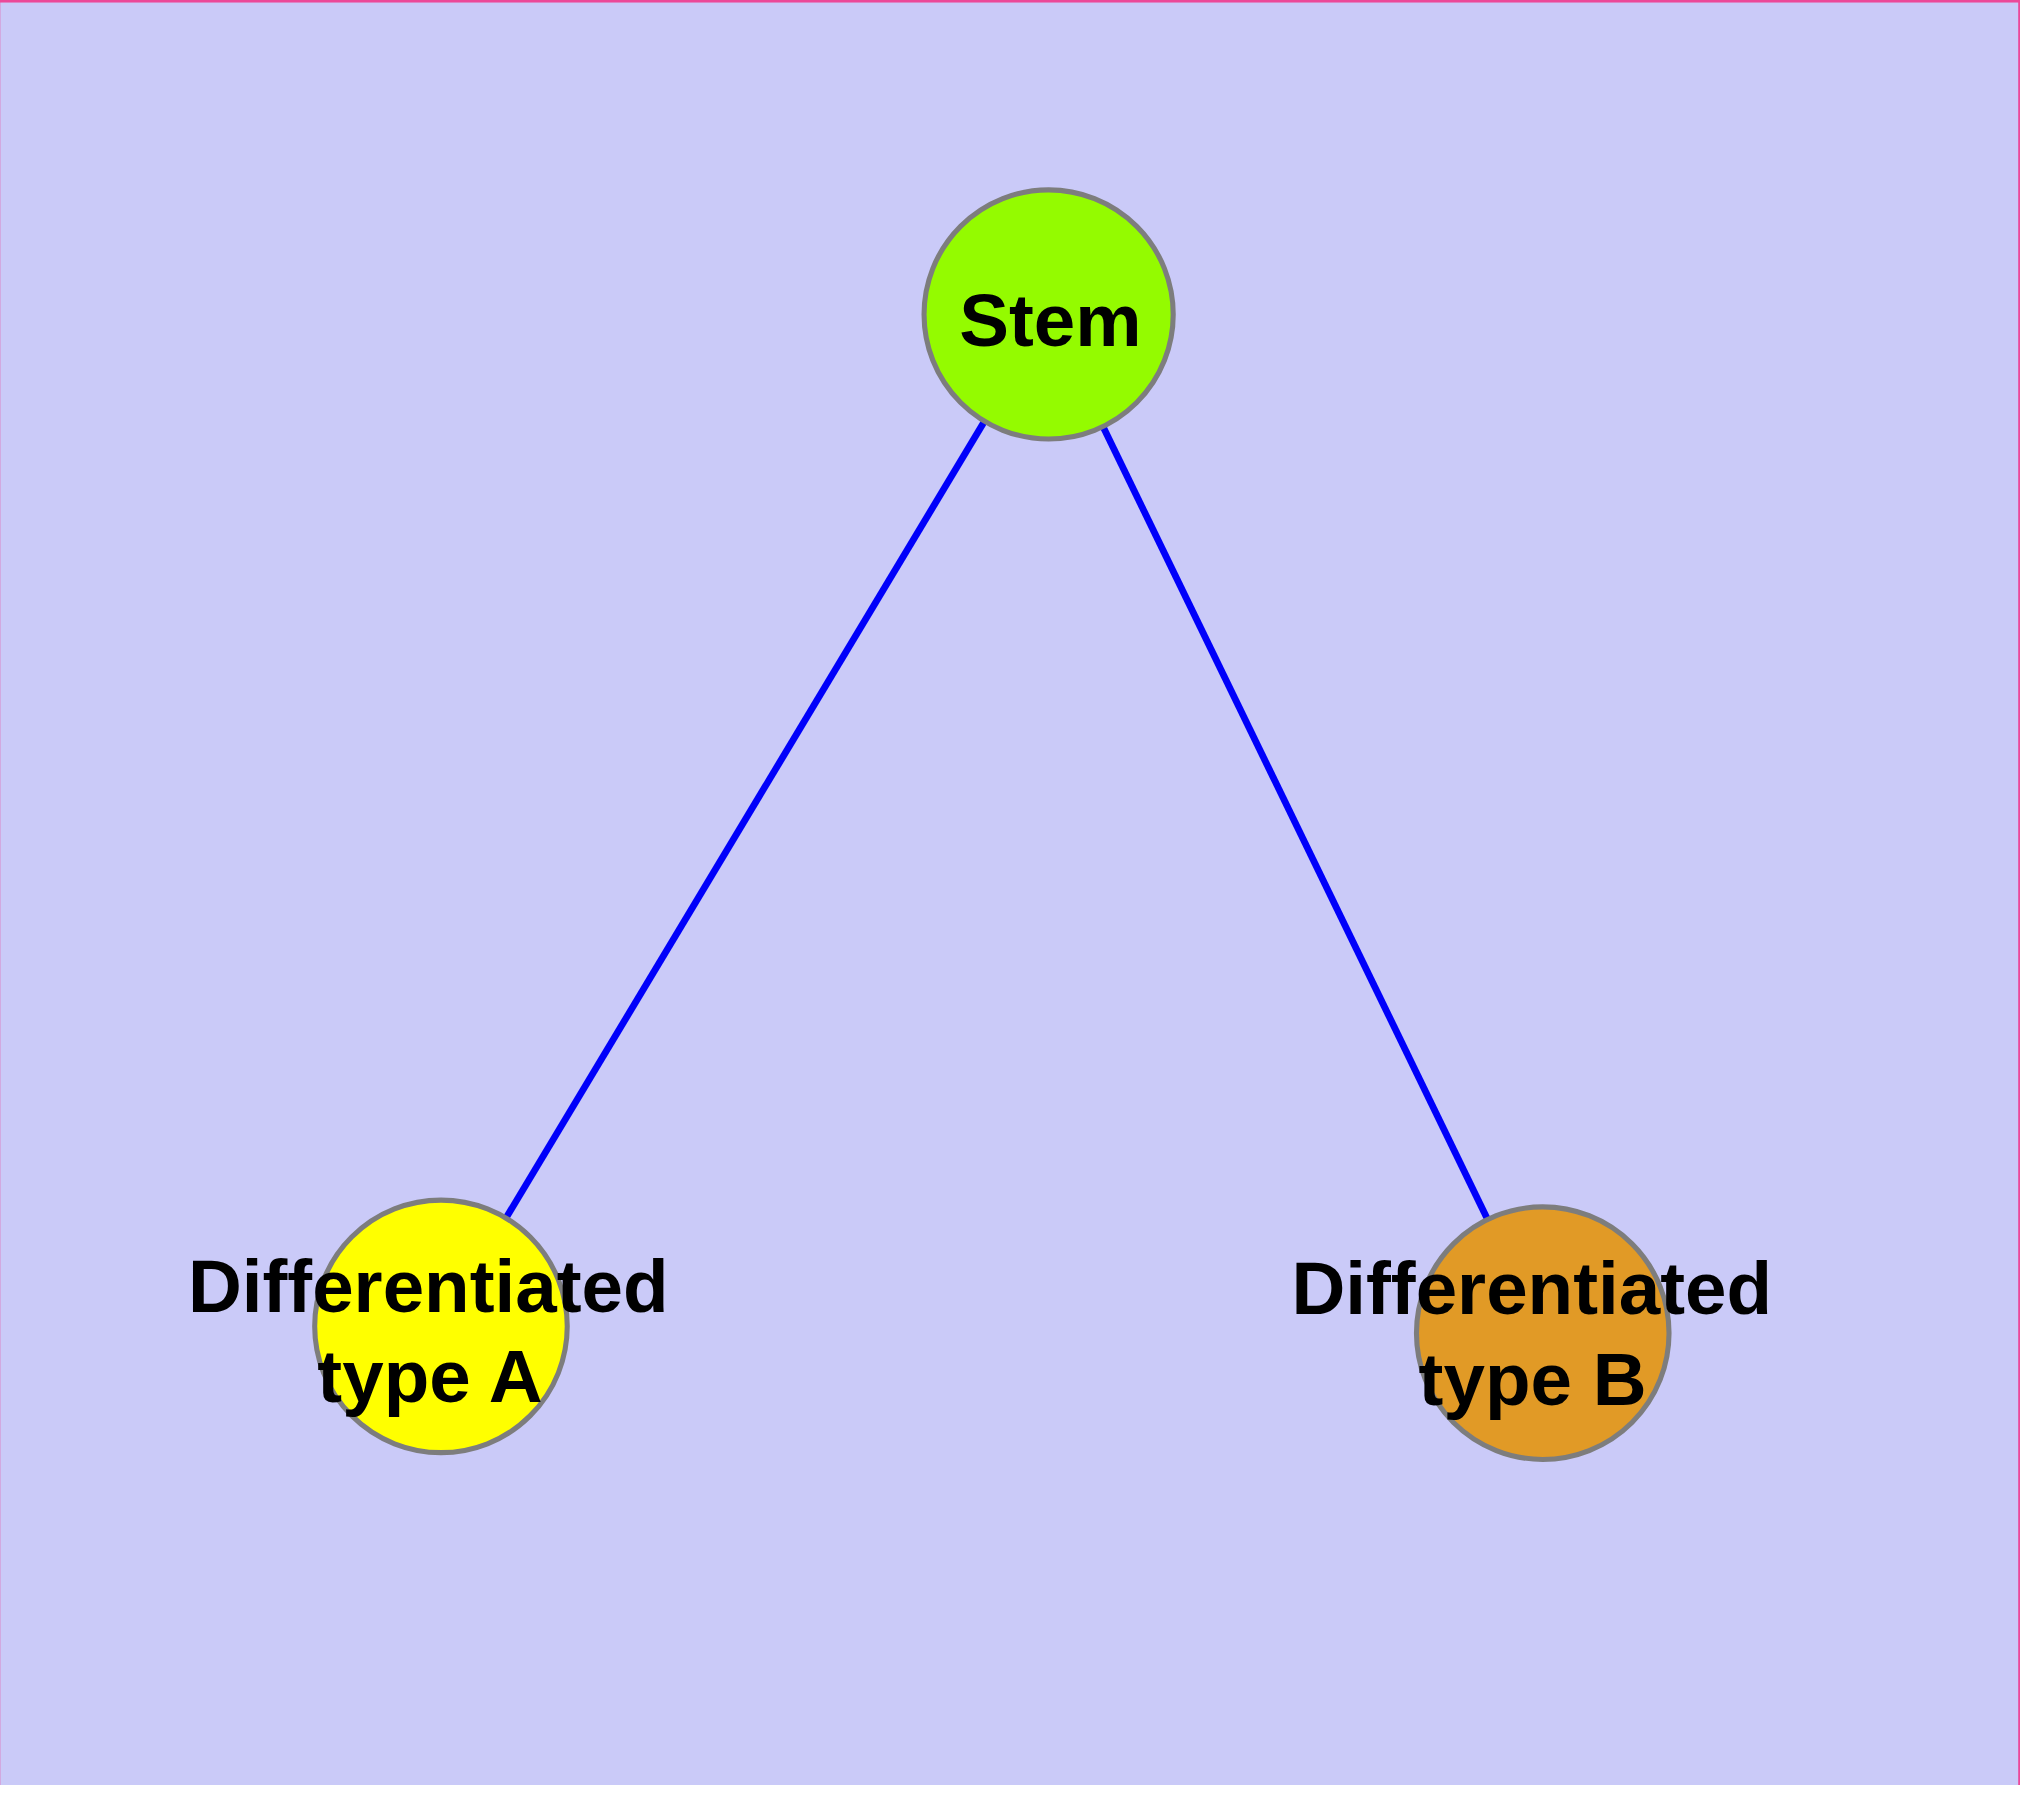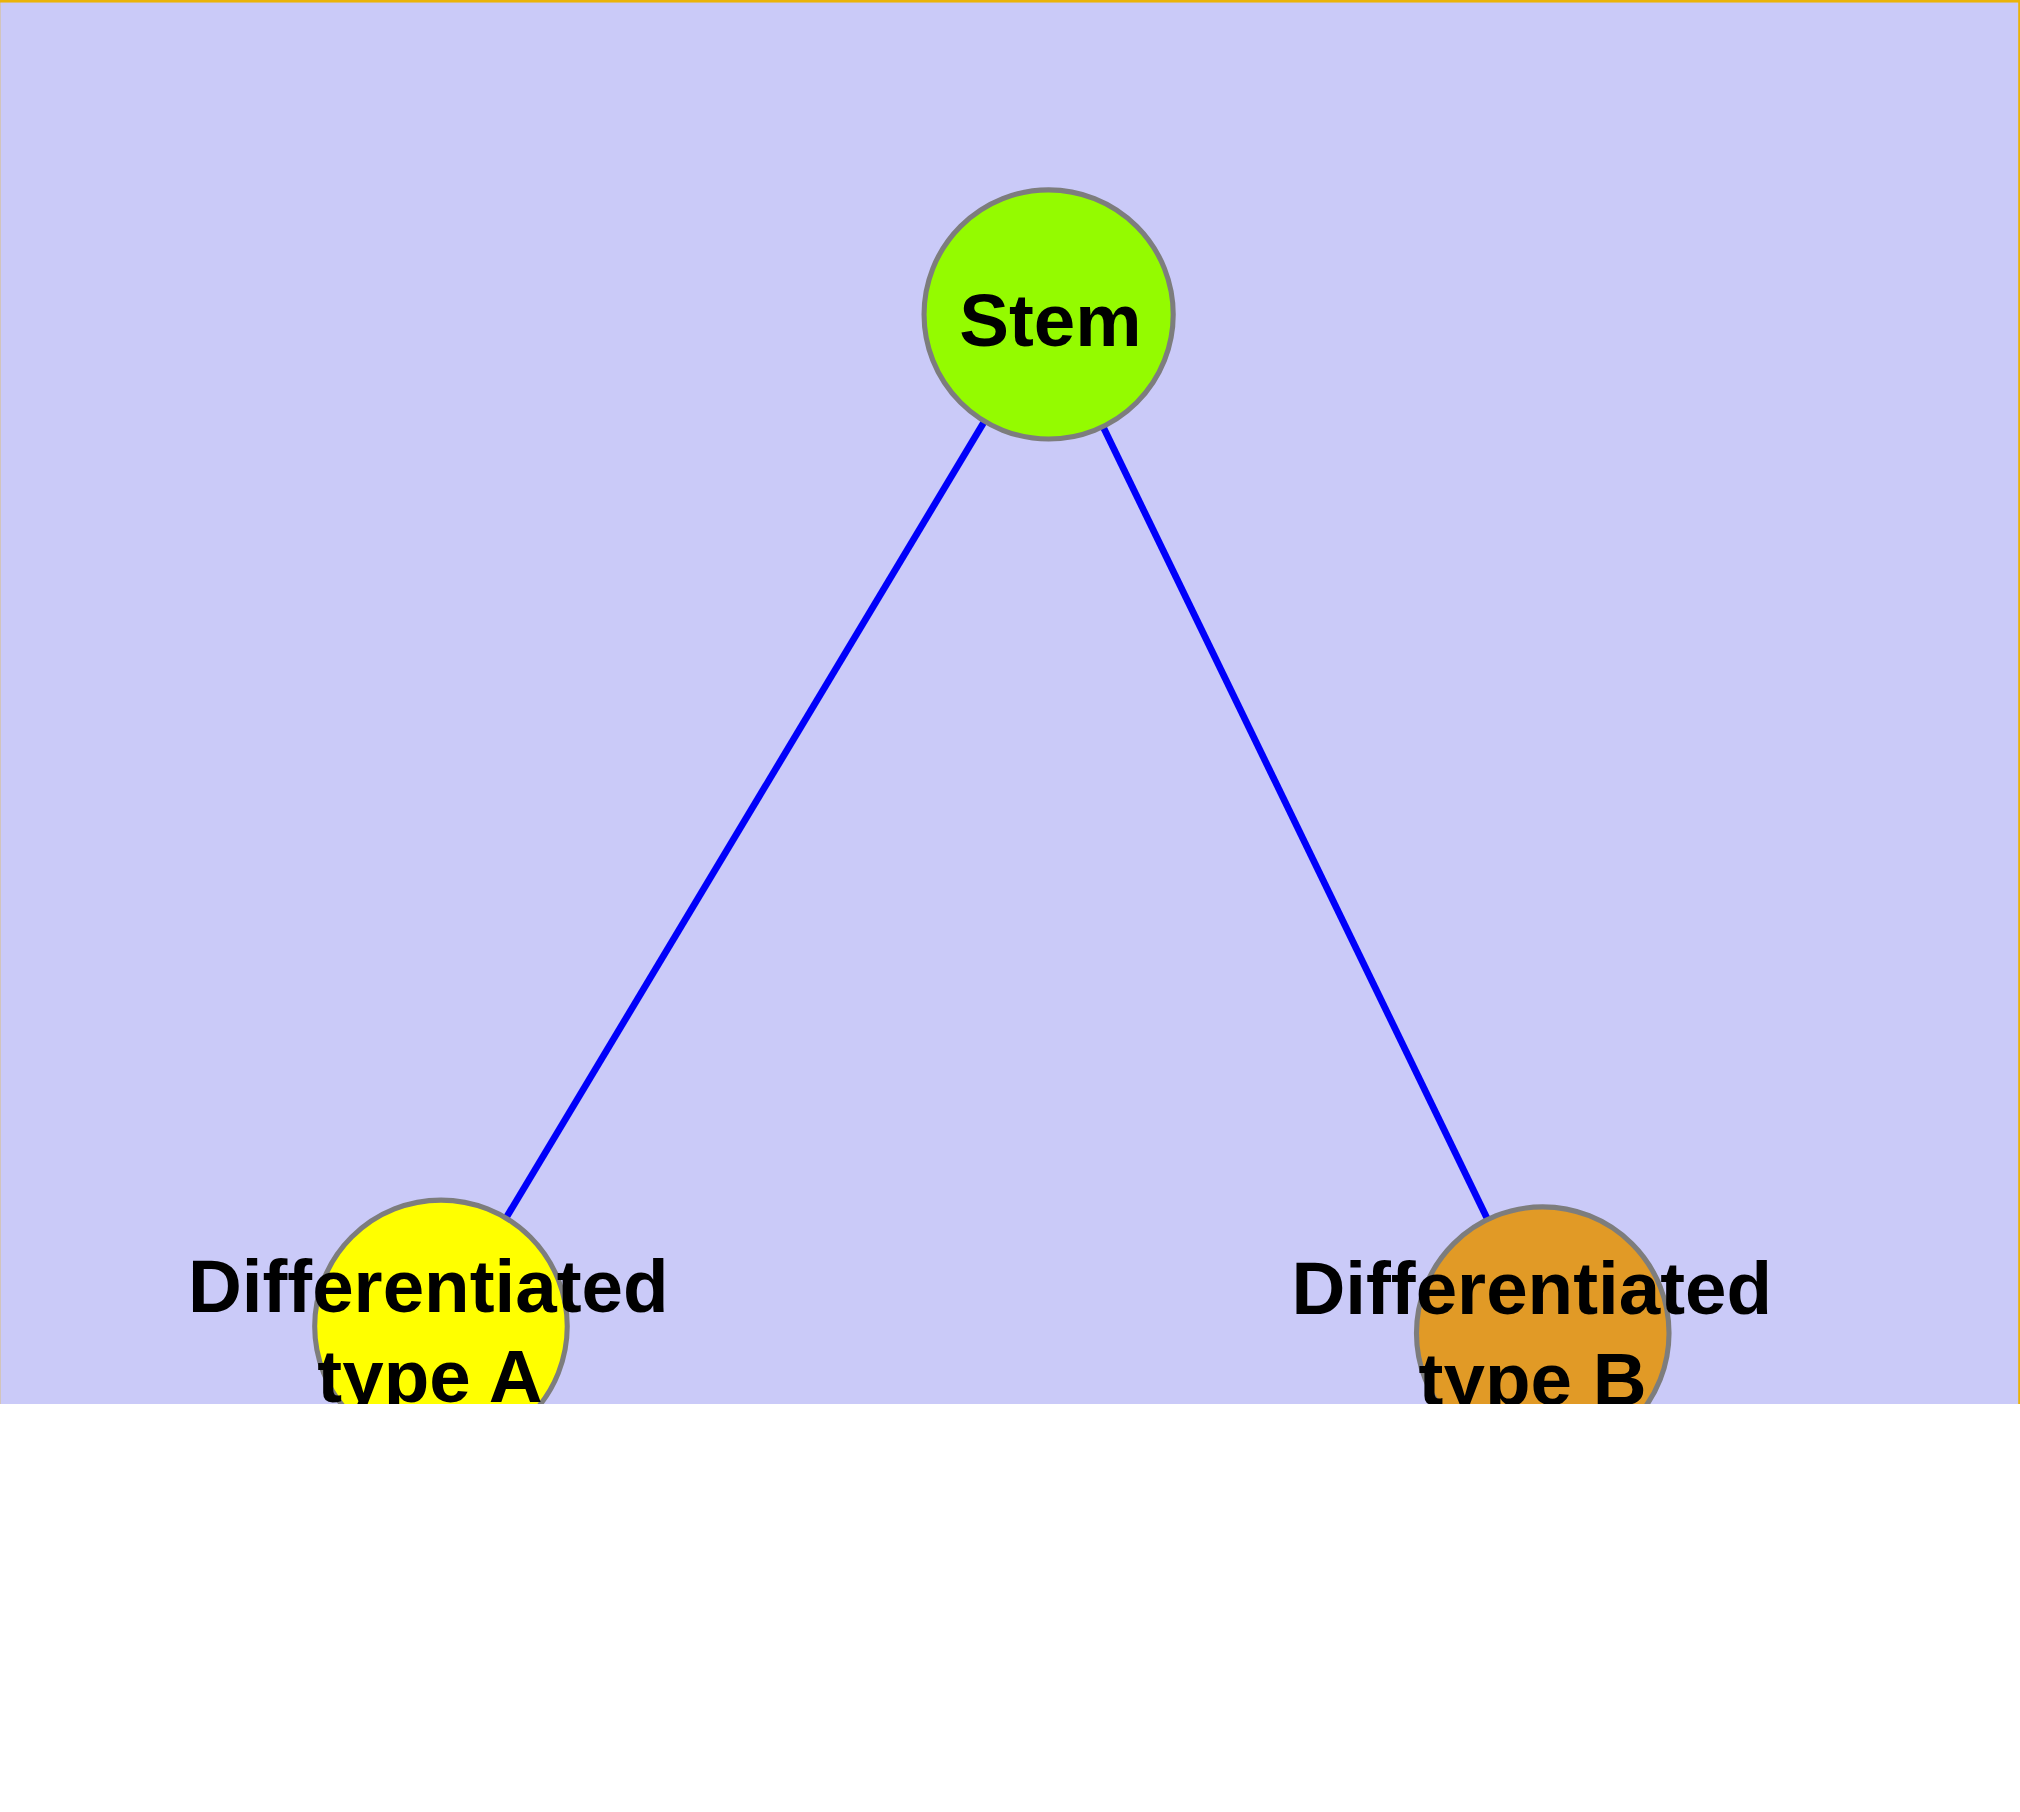--- a/index.html
+++ b/index.html
@@ -2,23 +2,23 @@
 <html style="font-size:13.6px"><head>
 <meta charset="utf-8">
 <style>
   html, body {
     margin: 0;
     padding: 0;
     background: #ffffff;
   }
   .stage {
     width: 2021px;
-    height: 1404px;
+    height: 1785px;
     position: relative;
-    background: #eab308;
+    background: #ec4899;
     overflow: hidden;
   }
   svg.graph {
     display: block;
     width: 2021px;
     height: 1812px;
   }
   .node-label {
     font-family: "Liberation Sans", "DejaVu Sans", sans-serif;
     font-weight: bold;

